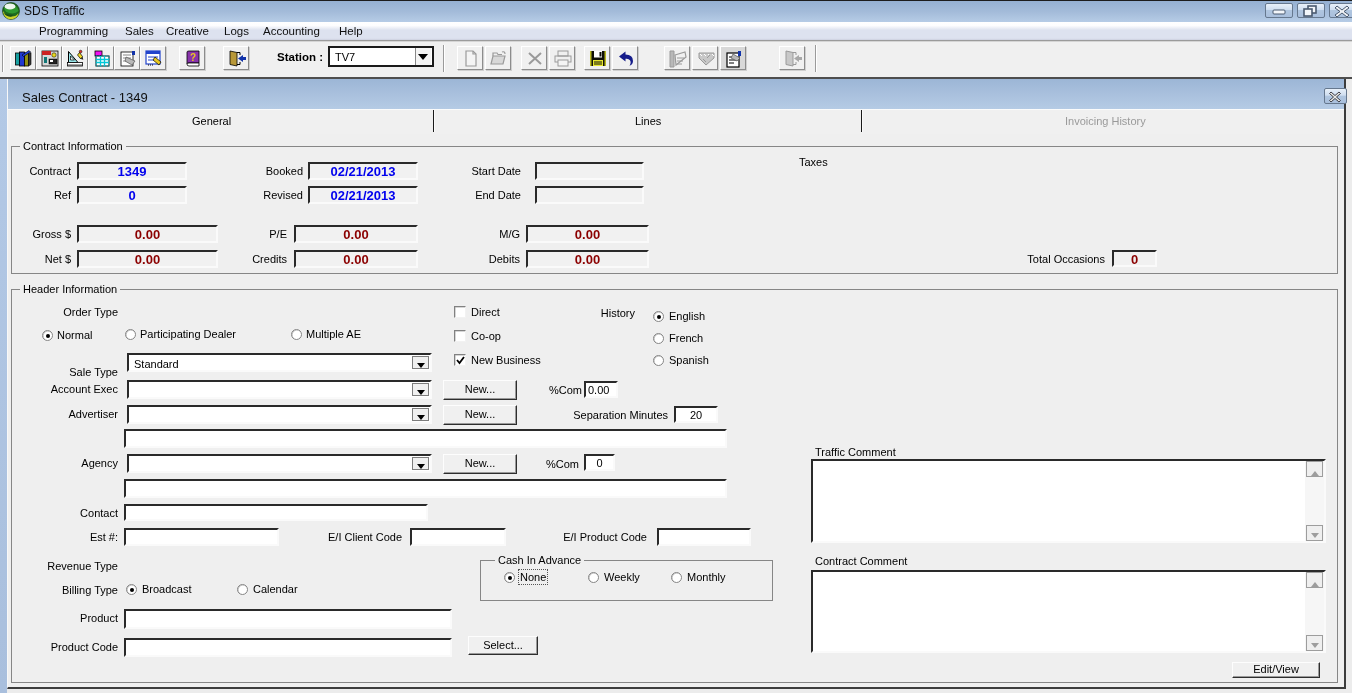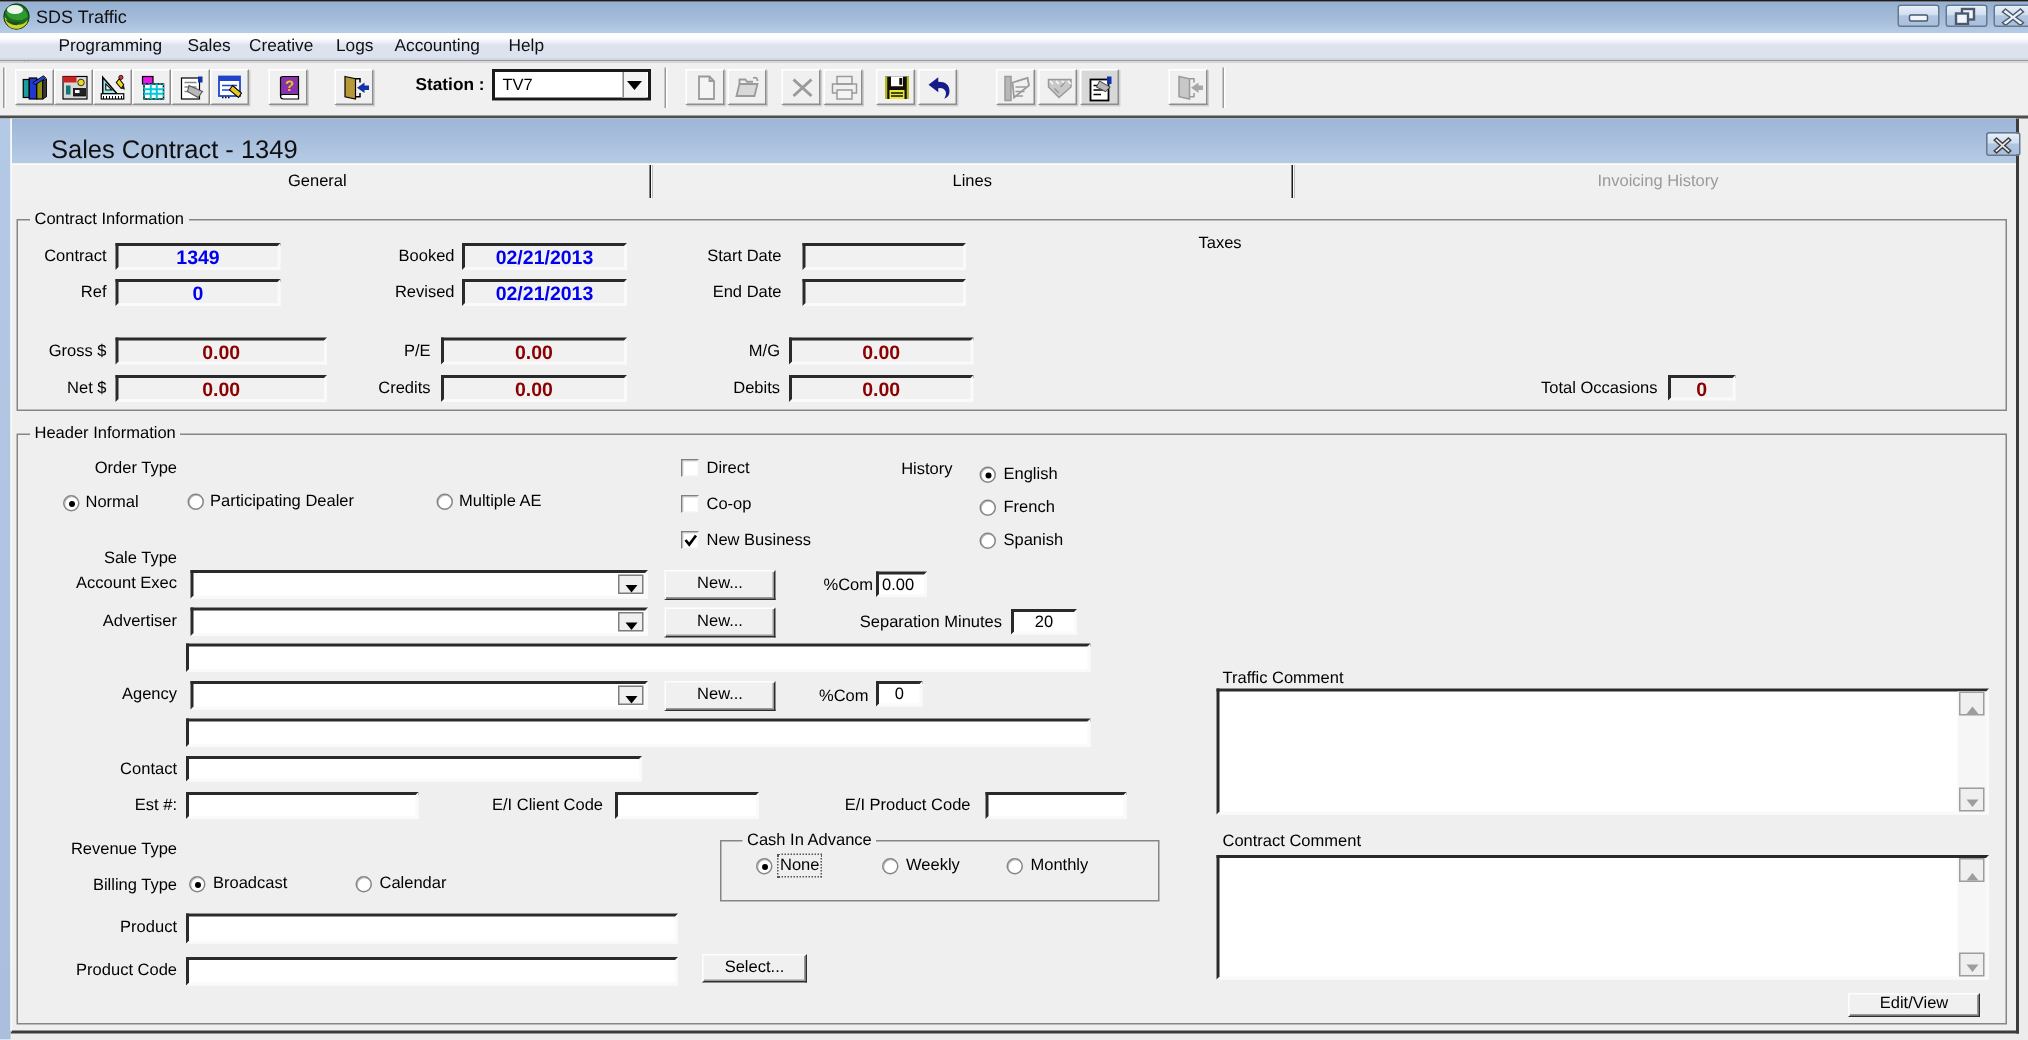--- a/index.html
+++ b/index.html
@@ -225,21 +225,21 @@
       <path d="M10 3.5 L13 3.5 L13 6 M13 13 L13 15.5 L10 15.5" fill="none" stroke="#9a9a9a" stroke-width="1"></path>
       <path d="M11 9.5 L16 6 L16 8 L19 8 L19 11 L16 11 L16 13 z" fill="#a8a8a8"></path>
     </svg>
   </div>
 <div class="tsep" style="left:815px;top:45px;"></div>
 <div class="abs" id="mditop"></div>
 <div class="abs" style="left:0;top:79px;width:7px;height:614px;background:linear-gradient(180deg,#b3c9e6,#a9bfdd)"></div>
 
 <div class="abs" id="childwin">
   <div class="abs" id="childtitle"></div>
-  <div class="abs" style="left:26px;top:11px;font-size:17px;color:#101010;">Sales Contract - 1349</div>
+  <div class="abs" style="left:14px;top:11px;font-size:13px;color:#101010;">Sales Contract - 1349</div>
   <div class="abs capbtn" style="left:1316px;top:9px;width:23px;height:16px;"><svg width="20" height="14" viewBox="0 0 20 14">
         <path d="M6 3 L10 6.5 L14 3 L15.5 4.5 L11.5 8 L15.5 11.5 L14 13 L10 9.5 L6 13 L4.5 11.5 L8.5 8 L4.5 4.5z" fill="#e8e8e4" stroke="#3f3f47" stroke-width="1"></path>
       </svg></div>
   <div class="abs" id="childtabs"></div>
   <div class="tabdiv" style="left:425px;top:31px;"></div>
   <div class="tabdiv" style="left:853px;top:31px;"></div>
   <div class="tabtxt" style="left:184px;top:36px;">General</div>
   <div class="tabtxt" style="left:627px;top:36px;">Lines</div>
   <div class="tabtxt" style="left:1057px;top:36px;color:#9a9a9a;">Invoicing History</div>
 
@@ -289,20 +289,24 @@
   <div class="radio" style="left:117px;top:250px;"></div>
   <div class="llbl" style="left:132px;top:249px;">Participating Dealer</div>
   <div class="radio" style="left:283px;top:250px;"></div>
   <div class="llbl" style="left:298px;top:249px;">Multiple AE</div>
   <div class="check" style="left:446px;top:251px;"></div>
   <div class="llbl" style="left:463px;top:251px;">Co-op</div>
   <div class="radio" style="left:645px;top:254px;"></div>
   <div class="llbl" style="left:661px;top:253px;">French</div>
 
   <div class="lbl" style="left:0px;top:287px;width:110px;">Sale Type</div>
+  <div class="combo" style="left:119px;top:274px;width:305px;height:19px;">
+    <div class="abs" style="left:5px;top:3px;font-size:11px;">Standard</div>
+    <div class="cbtn"></div>
+  </div>
   <div class="check on" style="left:446px;top:275px;"><svg width="11" height="11" viewBox="0 0 11 11">
         <path d="M2 5 L4.5 8 L9 2" fill="none" stroke="#000" stroke-width="1.8"></path>
       </svg></div>
   <div class="llbl" style="left:463px;top:275px;">New Business</div>
   <div class="radio" style="left:645px;top:276px;"></div>
   <div class="llbl" style="left:661px;top:275px;">Spanish</div>
 
   <div class="lbl" style="left:0px;top:304px;width:110px;">Account Exec</div>
   <div class="combo" style="left:119px;top:301px;width:305px;height:19px;">
       <div class="cbtn"></div>

